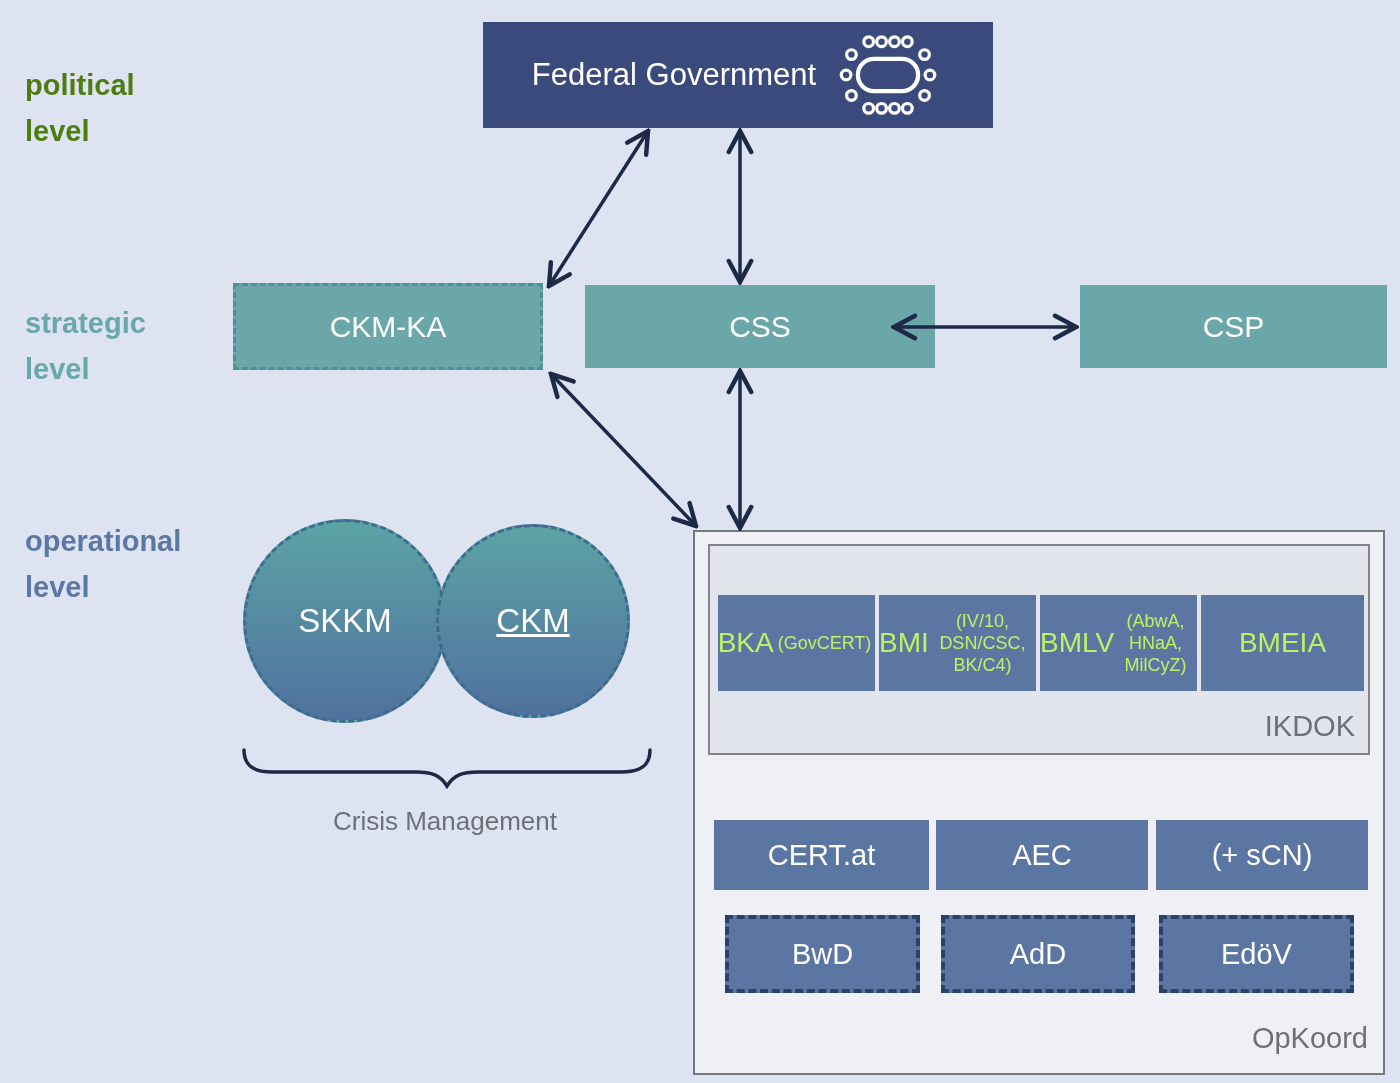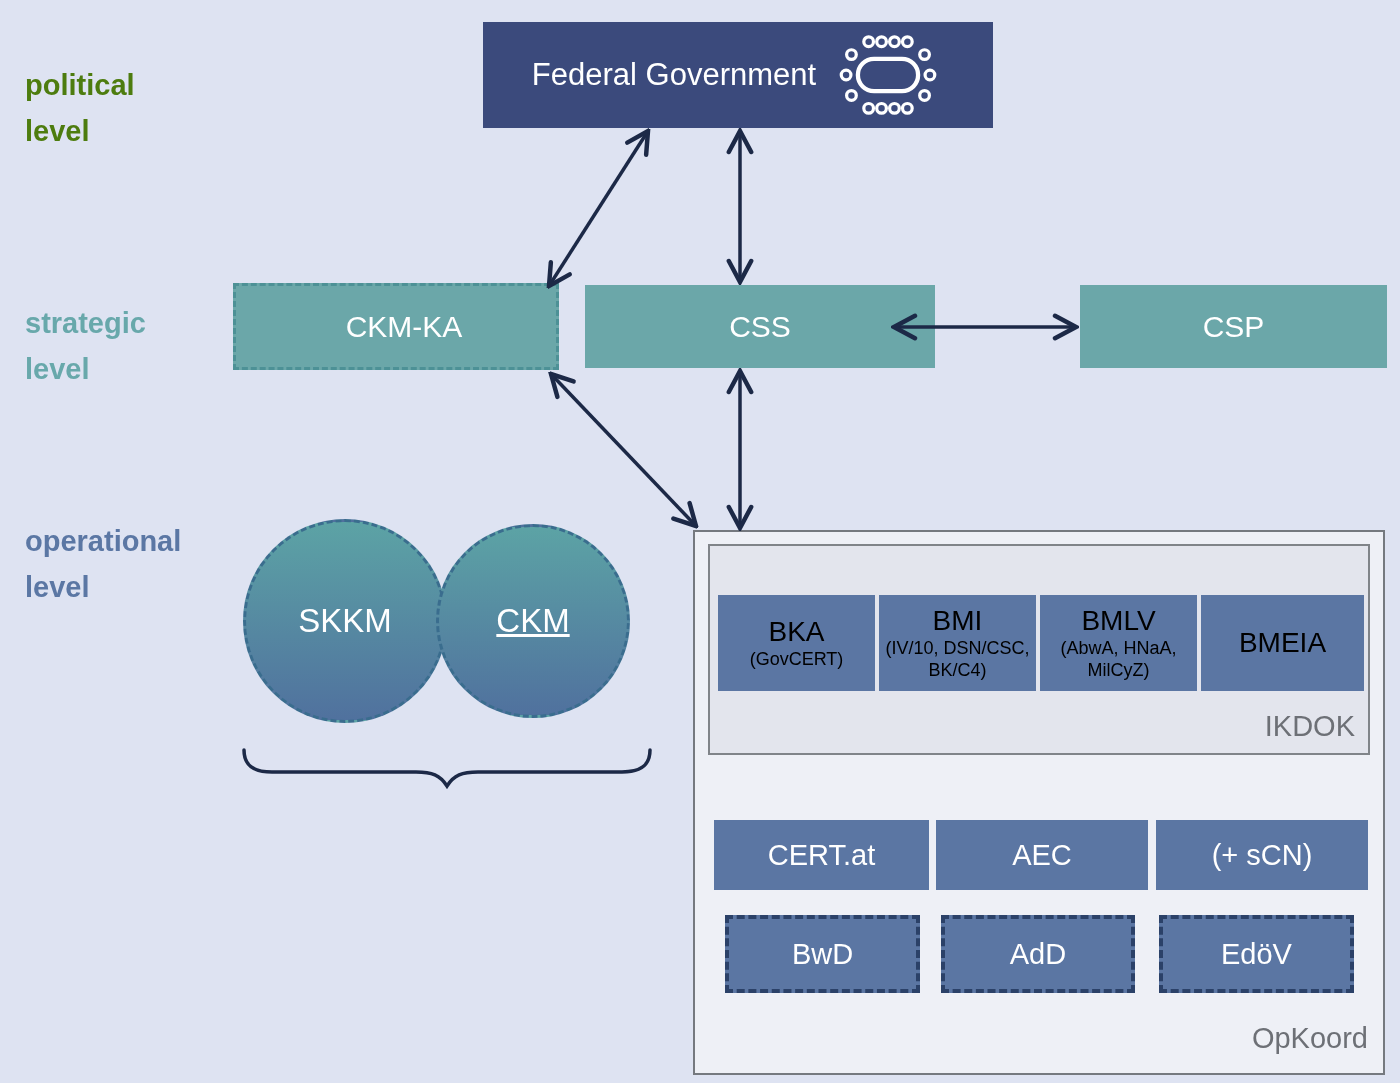--- a/index.html
+++ b/index.html
@@ -17,21 +17,21 @@
   .fg-box{
     position:absolute;left:483px;top:22px;width:510px;height:106px;
     background:#3b4a7c;color:#fff;display:flex;align-items:center;justify-content:center;gap:16px;
     font-size:31px;
   }
   
   .teal-box{
     position:absolute;background:#6ba7a9;color:#fff;
     display:flex;align-items:center;justify-content:center;font-size:30px;
   }
-  .ckmka{left:233px;top:283px;width:304px;height:81px;border:3px dashed #4d9196;padding-left:16px;}
+  .ckmka{left:233px;top:283px;width:304px;height:81px;border:3px dashed #4d9196;}
   .cssbox{left:585px;top:285px;width:350px;height:83px;}
   .cspbox{left:1080px;top:285px;width:307px;height:83px;}
   
   .op-circle{
     position:absolute;border-radius:50%;
     border:3px dashed #3a6d8e;
     background:linear-gradient(180deg,#5ca3a5 0%,#50719e 100%);
     color:#fff;display:flex;align-items:center;justify-content:center;font-size:33px;
   }
   .skkm{left:243px;top:519px;width:198px;height:198px;}
@@ -43,22 +43,22 @@
   
   .opkoord-panel{
     position:absolute;left:693px;top:530px;width:692px;height:545px;
     background:#eef0f6;border:2px solid #75797f;box-sizing:border-box;
   }
   .ikdok-panel{
     position:absolute;left:708px;top:544px;width:662px;height:211px;
     background:#e3e5ed;border:2px solid #808489;box-sizing:border-box;
   }
   .ministry-box{
-    position:absolute;top:595px;height:96px;background:#5b76a3;color:#000000;
-    display:flex;flex-direction:column;align-items:center;justify-content:center;
+    position:absolute;top:595px;height:96px;background:#5b76a3;color:#bef264;
+    display:flex;flex-direction:row;align-items:center;justify-content:center;
     text-align:center;box-sizing:border-box;
   }
   .ministry-box .t{font-size:28px;line-height:32px;}
   .ministry-box .s{font-size:18px;line-height:22px;padding:0 4px;}
   .bka{left:718px;width:157px;}
   .bmi{left:879px;width:157px;}
   .bmlv{left:1040px;width:157px;}
   .bmeia{left:1201px;width:163px;}
   .panel-tag{position:absolute;color:#6d7076;font-size:29px;}
   .ikdok-tag{left:1140px;top:710px;width:215px;text-align:right;}
@@ -132,20 +132,21 @@
   <div class="teal-box cspbox">
     <span>CSP</span>
   </div>
 
   <div class="op-circle skkm">
     <span>SKKM</span>
   </div>
   <div class="op-circle ckmc">
     <span>CKM</span>
   </div>
+  <div class="crisis-label">Crisis Management</div>
 
   <div class="opkoord-panel"></div>
   <div class="ikdok-panel"></div>
 
   <div class="ministry-box bka">
     <span class="t">BKA</span>
     <span class="s">(GovCERT)</span>
   </div>
   <div class="ministry-box bmi">
     <span class="t">BMI</span>

